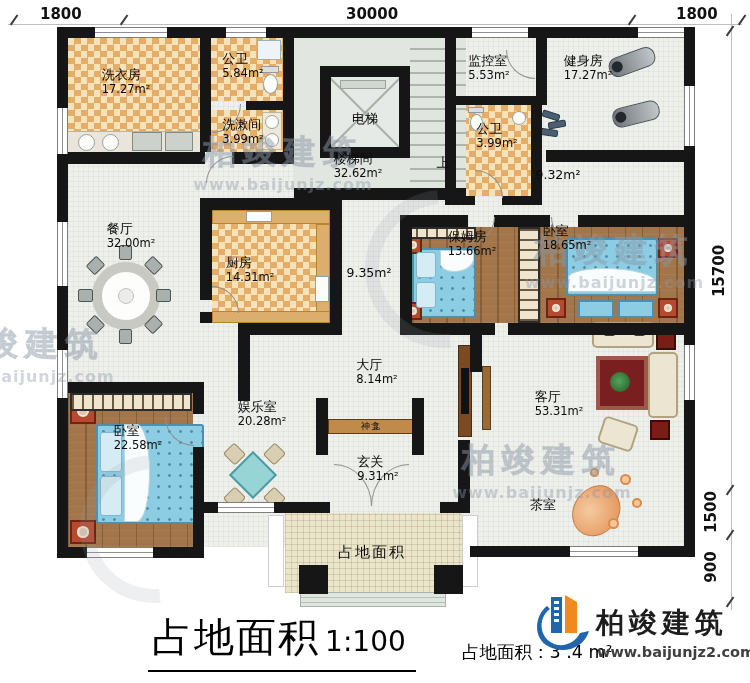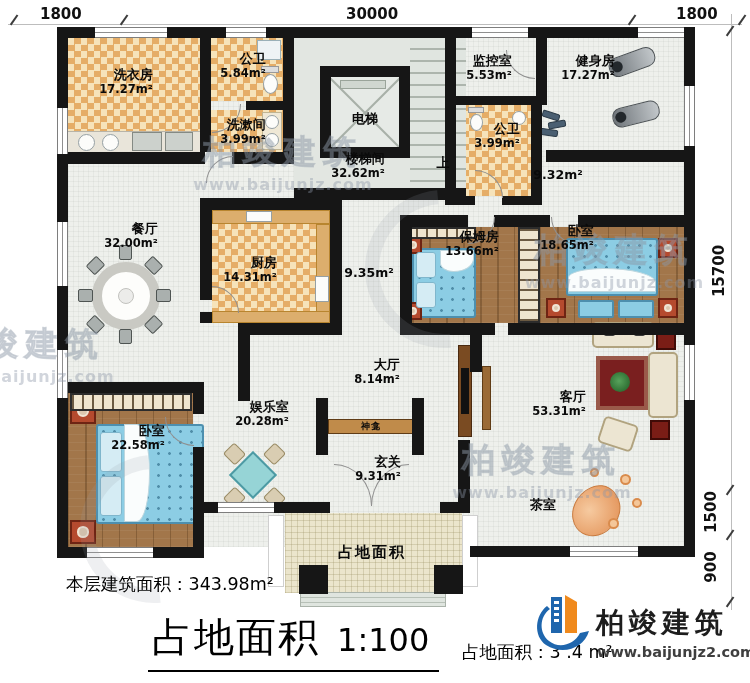--- a/index.html
+++ b/index.html
@@ -9,21 +9,21 @@
   .wall{position:absolute;background:#161616;z-index:20;}
   .winh{position:absolute;z-index:22;background:linear-gradient(#fff 42%,#8f8f8f 42% 58%,#fff 58%);border-top:1.6px solid #7e7e7e;border-bottom:1.6px solid #7e7e7e;box-sizing:border-box;}
   .winv{position:absolute;z-index:22;background:linear-gradient(90deg,#fff 42%,#8f8f8f 42% 58%,#fff 58%);border-left:1.6px solid #7e7e7e;border-right:1.6px solid #7e7e7e;box-sizing:border-box;}
   .floor-light{background-color:#eef0ec;background-image:repeating-linear-gradient(0deg,rgba(120,130,120,.08) 0 1px,transparent 1px 5px),repeating-linear-gradient(90deg,rgba(120,130,120,.08) 0 1px,transparent 1px 5px);}
   .checker{background-color:#f6e3ba;background-image:conic-gradient(#e5ad67 25%,transparent 0 50%,#e5ad67 0 75%,transparent 0);background-size:13px 13px;}
   .wood{background-color:#a2764a;background-image:repeating-linear-gradient(90deg,rgba(60,35,10,.28) 0 1.5px,transparent 1.5px 17px),repeating-linear-gradient(0deg,rgba(255,255,255,.06) 0 1px,transparent 1px 8px);}
   .stairzone{background:#e2e6e1;}
   .porchf{background-color:#ebe5cc;background-image:repeating-linear-gradient(0deg,rgba(150,140,95,.28) 0 1px,transparent 1px 6px),repeating-linear-gradient(90deg,rgba(150,140,95,.28) 0 1px,transparent 1px 6px);}
   .hatchh{background:repeating-linear-gradient(90deg,#6b5a42 0 2px,#efe5cf 2px 10px);border:2px solid #2c2c2c;box-sizing:border-box;position:absolute;z-index:15;}
   .hatchv{background:repeating-linear-gradient(0deg,#6b5a42 0 2px,#efe5cf 2px 10px);border:2px solid #2c2c2c;box-sizing:border-box;position:absolute;z-index:15;}
-  .rlabel{position:absolute;z-index:40;transform:translateX(-50%);text-align:right;color:#0a0a0a;font-weight:bold;line-height:1.15;white-space:nowrap;}
+  .rlabel{position:absolute;z-index:40;transform:translateX(-50%);text-align:left;color:#0a0a0a;font-weight:normal;line-height:1.15;white-space:nowrap;}
   .rname{font-size:13px;}
   .rarea{font-size:11.5px;}
   .big .rname{font-size:15px;letter-spacing:2px;}
   .small .rname{font-size:9px;letter-spacing:1px;}
   .bed{position:absolute;background-color:#8ccde4;background-image:radial-gradient(rgba(20,80,110,.5) 1px,transparent 1.7px);background-size:11px 11px;border:2px solid #4d8fae;border-radius:3px;z-index:10;box-sizing:border-box;}
   .pillow{position:absolute;background:#d5ecf4;border:1.5px solid #7fb6cc;border-radius:3px;z-index:11;box-sizing:border-box;}
   .fold{position:absolute;background:#fafdfd;border:1px solid #bcd6de;z-index:11;box-sizing:border-box;}
   .nstand{position:absolute;background:#b54a2e;border:2px solid #6e2413;box-sizing:border-box;z-index:10;}
   .nstand::after{content:"";position:absolute;inset:22%;border:2px solid #f0e4d4;border-radius:50%;background:#dcc7ae;}
   .furn{position:absolute;z-index:10;box-sizing:border-box;}
@@ -365,27 +365,24 @@
   <div class="rlabel" style="left:543px;top:498px">
     <div class="rname">茶室</div>
   </div>
   <div class="rlabel big" style="left:372px;top:544px">
     <div class="rname">占地面积</div>
   </div>
   <div class="rlabel" style="left:443px;top:156px">
     <div class="rname">上</div>
   </div>
 
-  <div class="stat" style="left:66px;top:572px">
-    <span>本层建筑面积：</span><span>343.98m²</span>
-  </div>
 
   <div class="titleblk" style="left:148px;top:610px">
     <span style="font-size:40px;letter-spacing:2px">占地面积</span>
-    <span style="font-size:32px;margin-left:12px">1:100</span>
+    <span style="font-size:28px;">1:100</span>
   </div>
 
   <div class="stat" style="left:462px;top:640px;z-index:54">
     <span>占地面积：</span><span>3  .4 m²</span>
   </div>
 
   <div class="abs" style="left:531px;top:592px;width:62px;height:70px;z-index:60">
     <svg width="62" height="70" viewBox="0 0 62 70">
       <path d="M16 14 C4 23 2 44 15 53 C32 64 53 56 58 39 L49 41 C43 53 28 57 18 49 C8 41 8 25 19 17 Z" fill="#1f66ad"></path>
       <rect x="20" y="5" width="11" height="36" fill="#1f66ad"></rect>

